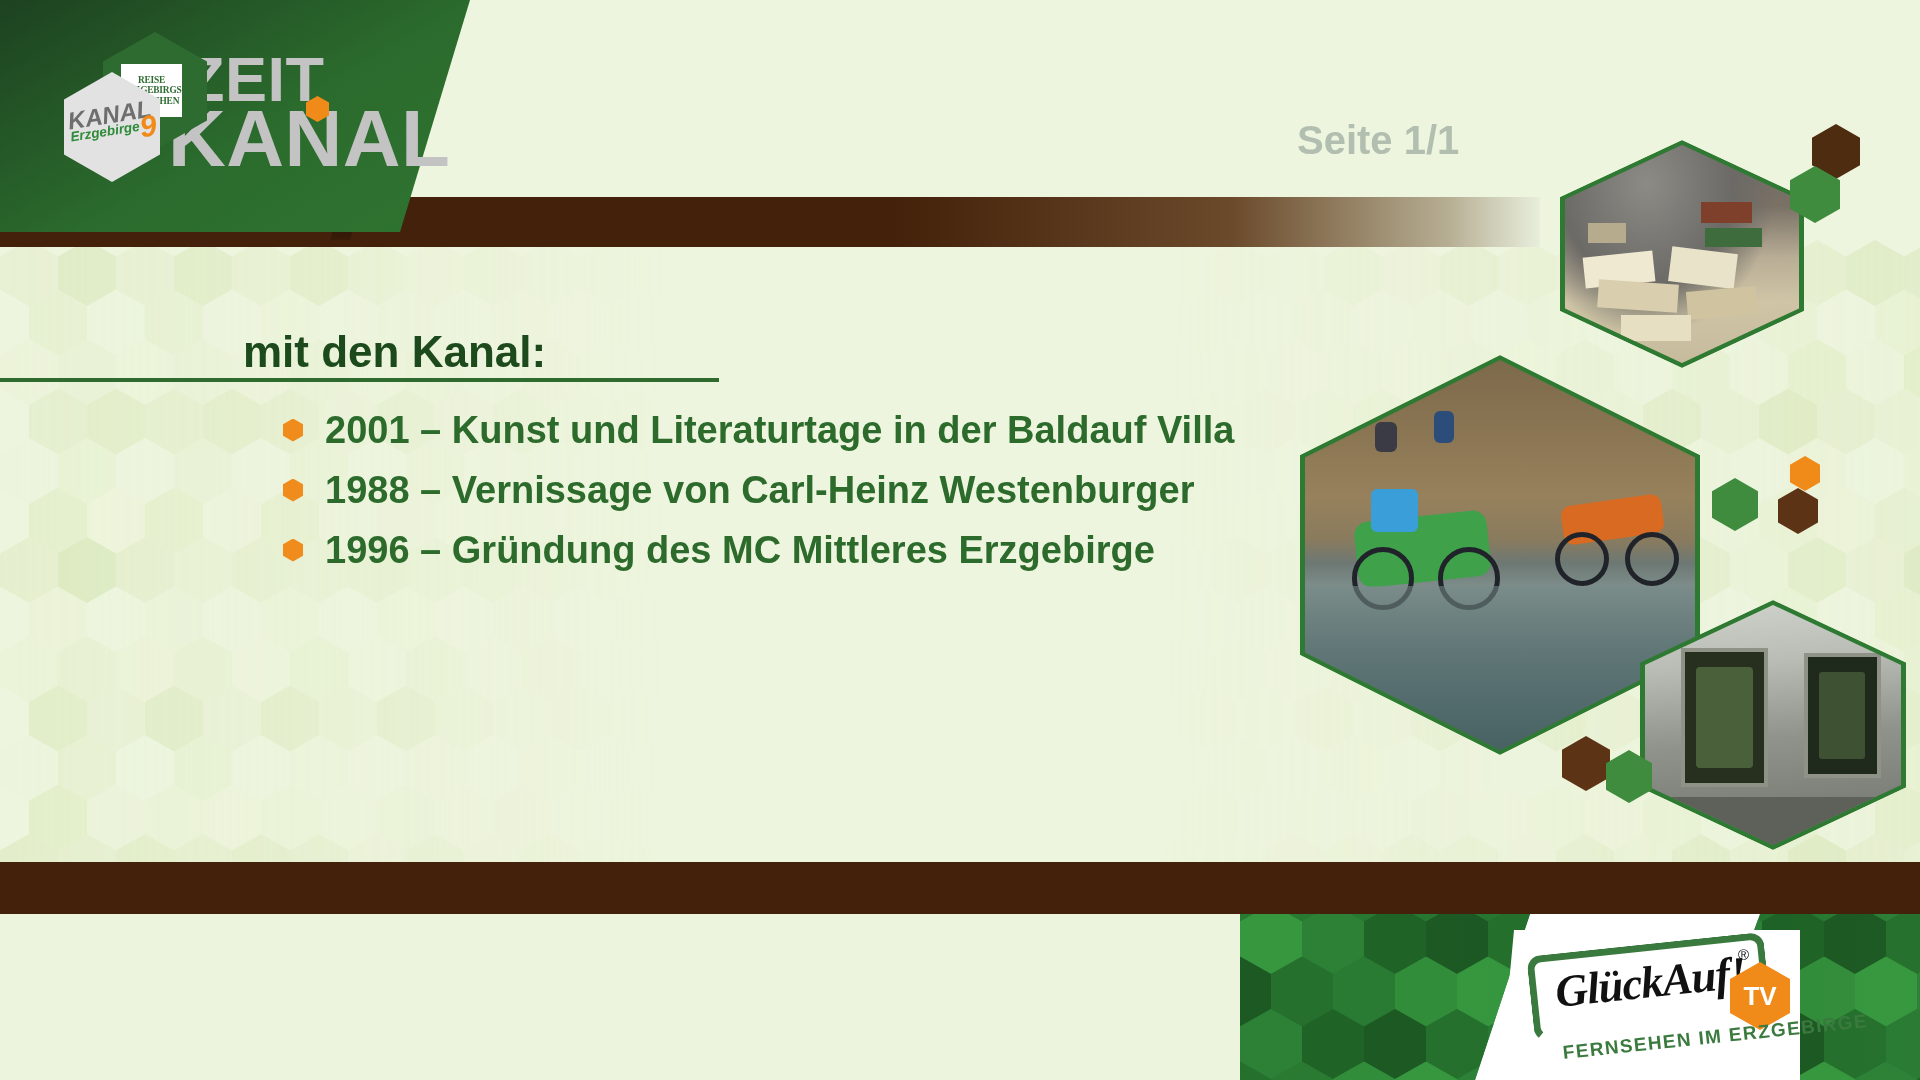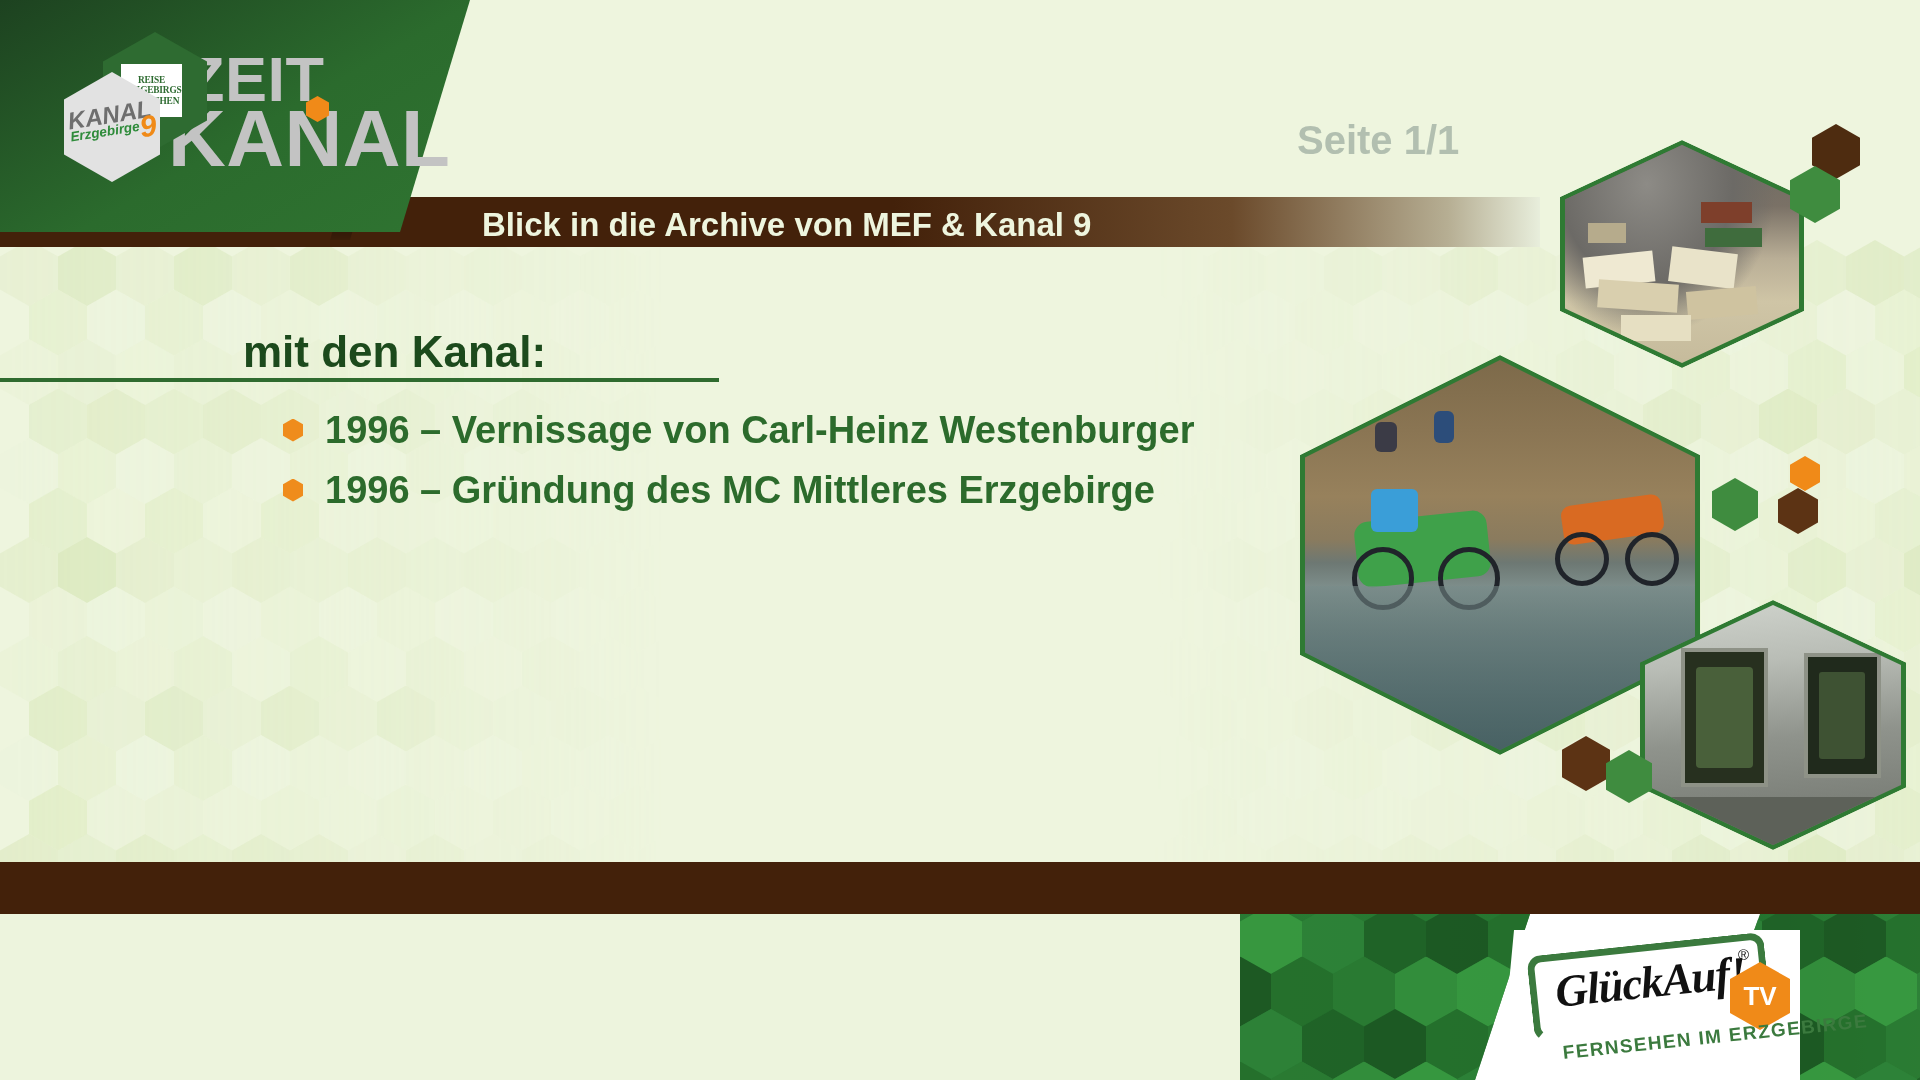--- a/index.html
+++ b/index.html
@@ -770,29 +770,32 @@
   <div class="k9-hex"></div>
   <div class="k9-text">
     <span class="k9-kanal">KANAL</span>
     <span class="k9-erz">Erzgebirge</span>
     <span class="k9-nine">9</span>
   </div>
 
   <div class="seite">Seite 1/1</div>
 
   <div class="sub-bar"></div>
-  <div class="sub-bar-text">Blick in die Archive von MEF &amp; Kanal 9</div>
 
   <div class="themen-title">mit den Kanal:</div>
   <div class="themen-rule"></div>
 
   <div class="topics">
     <div class="topic-row">
       <div class="topic-bullet"></div>
-      <div class="topic-text">1996 – Vernissage von Carl-Heinz Westenburger</div>
+      <div class="topic-text">2001 – Kunst und Literaturtage in der Baldauf Villa</div>
+    </div>
+    <div class="topic-row">
+      <div class="topic-bullet"></div>
+      <div class="topic-text">1988 – Vernissage von Carl-Heinz Westenburger</div>
     </div>
     <div class="topic-row">
       <div class="topic-bullet"></div>
       <div class="topic-text">1996 – Gründung des MC Mittleres Erzgebirge</div>
     </div>
   </div>
 
   <div class="photo-hex" id="photo1">
     <div class="border"></div>
     <div class="photo-inner">

